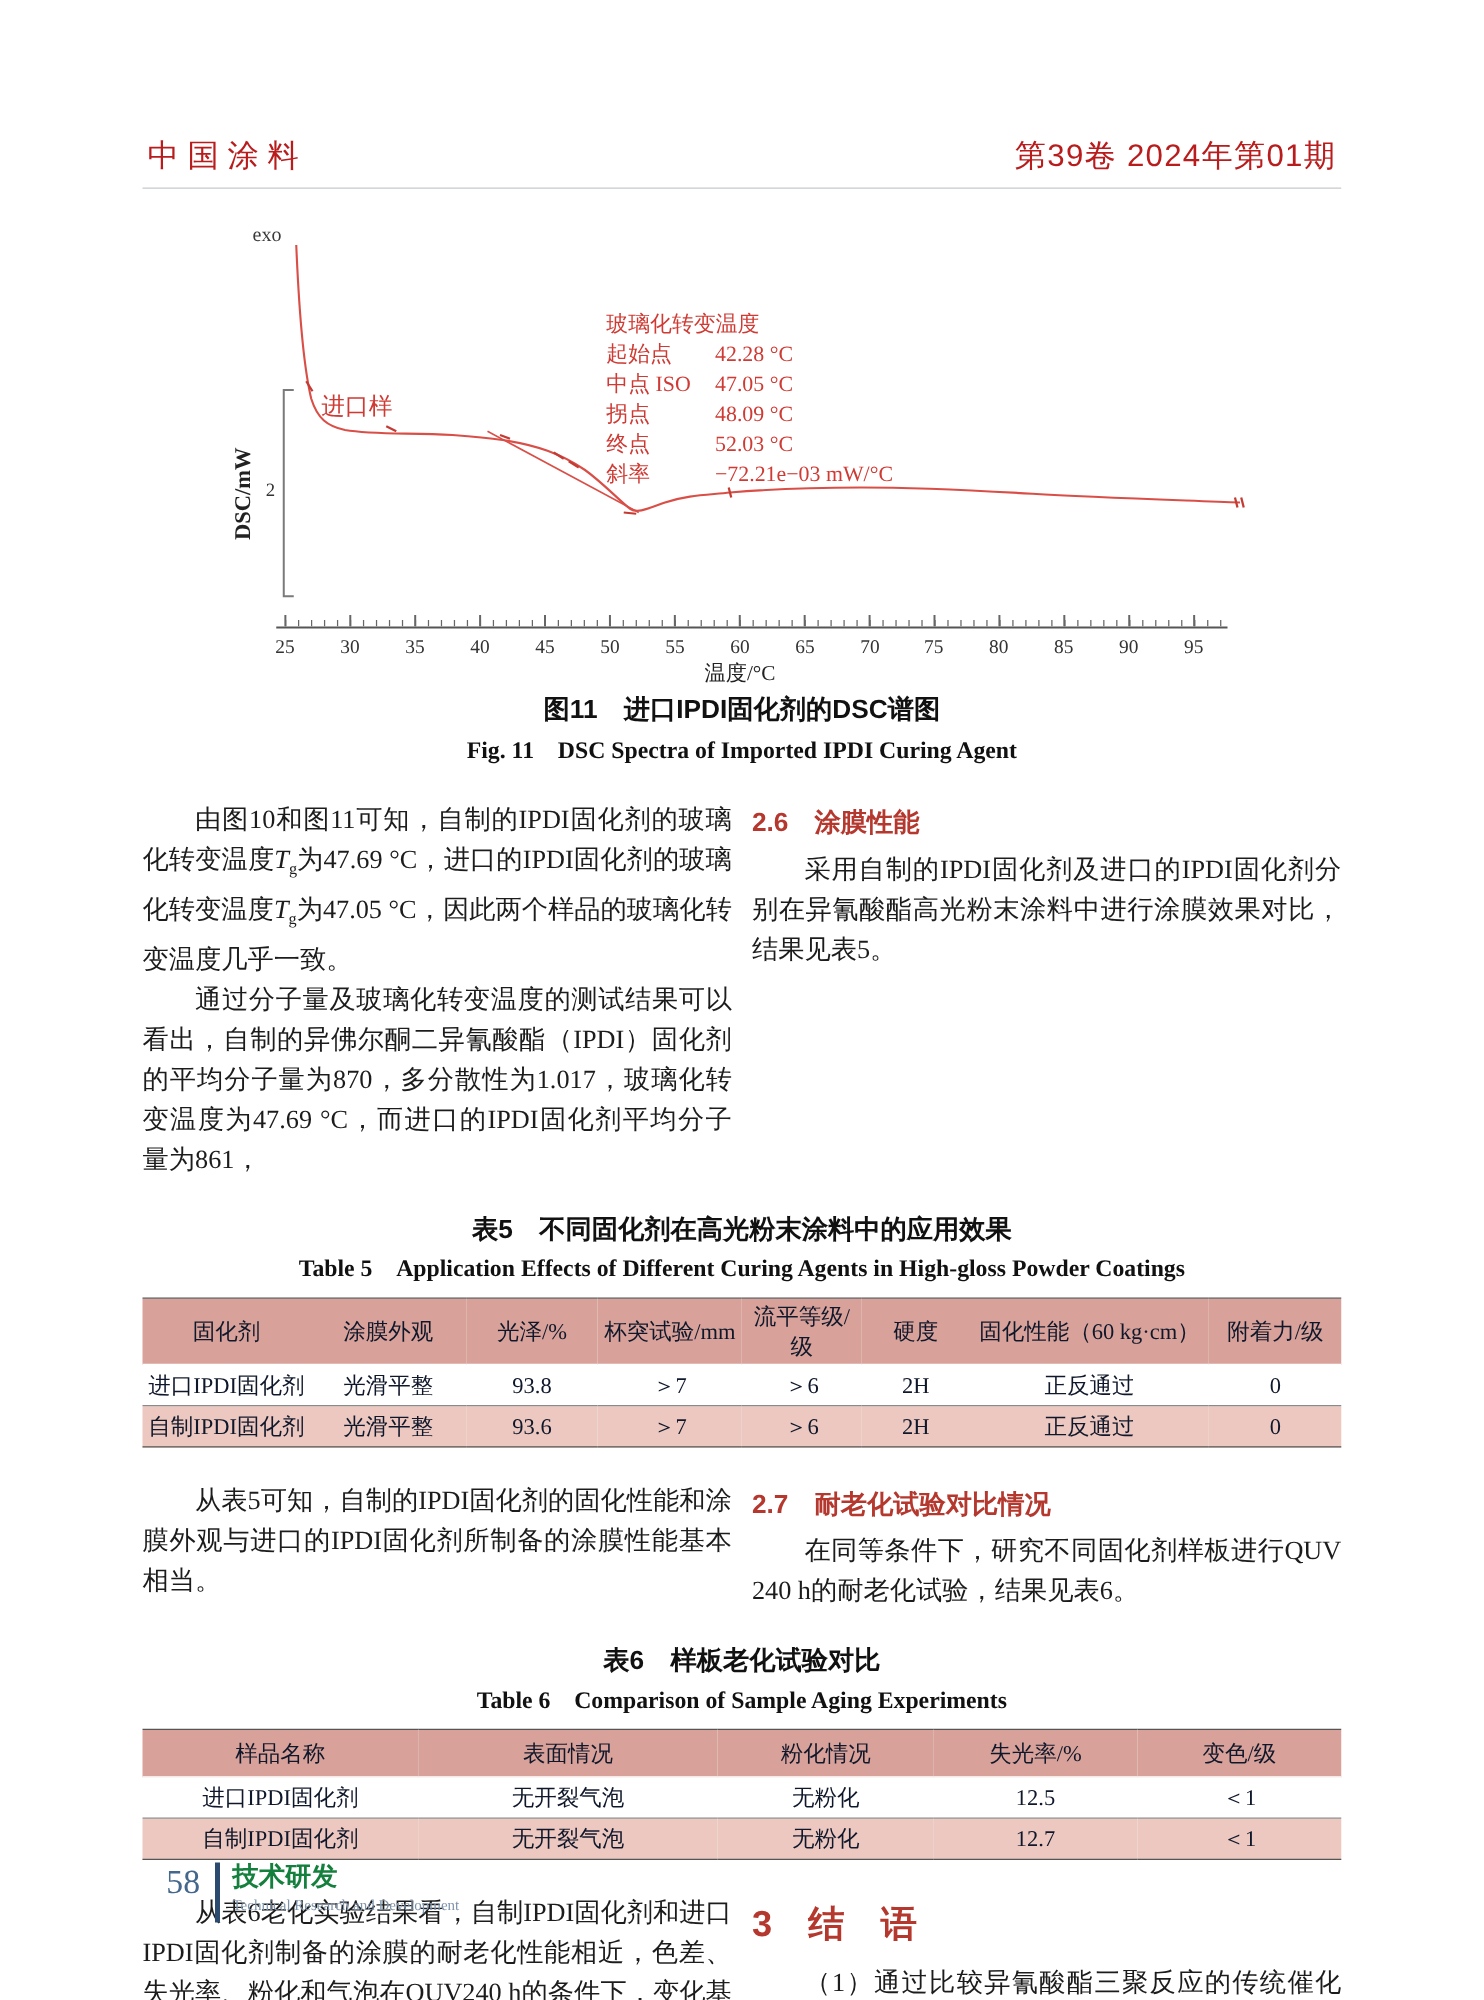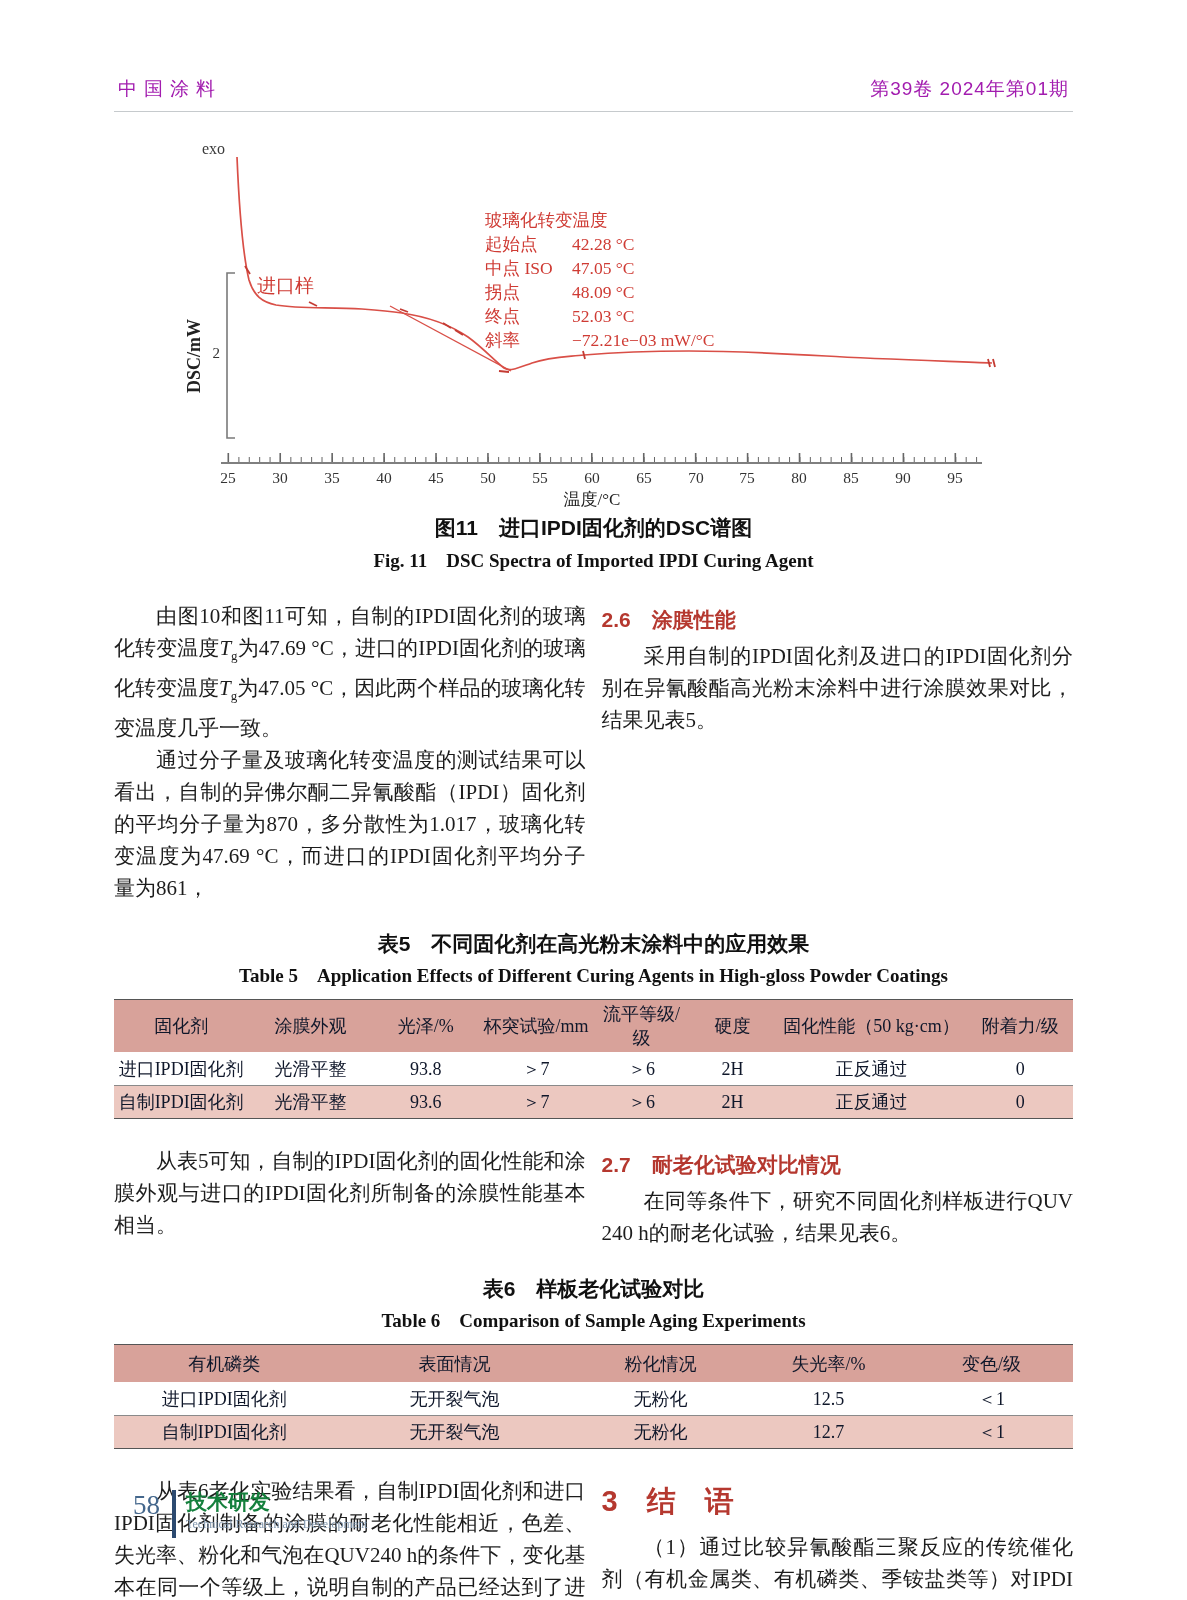--- a/index.html
+++ b/index.html
@@ -6,22 +6,22 @@
   body {
     width:1187px; height:1600px; overflow:hidden; background:#ffffff;
     font-family:"Liberation Serif","DejaVu Serif",serif; color:#1c1c1c;
     position:relative;
   }
   .content { padding:0 114px; }
 
   
   .page-header {
     display:flex; justify-content:space-between; align-items:flex-end;
-    padding:76px 4px 9px 4px; border-bottom:1.5px solid #c6cacd;
-    color:#a21caf; font-size:19px;
+    padding:108px 4px 9px 4px; border-bottom:1.5px solid #c6cacd;
+    color:#b91c1c; font-size:25px;
     font-family:"Liberation Sans","DejaVu Sans",sans-serif;
   }
   .journal-name { letter-spacing:7px; }
   .issue-info { letter-spacing:1px;text-align:right; }
 
   
   .figure-block { margin-top:18px; }
   .dsc-svg { display:block; }
   .fig-caption-zh {
     text-align:center; font-weight:bold; font-size:21px; margin-top:6px;
@@ -197,21 +197,21 @@
           <col style="width:11%">
       </colgroup>
       <thead>
         <tr>
           <th>固化剂</th>
           <th>涂膜外观</th>
           <th>光泽/%</th>
           <th>杯突试验/mm</th>
           <th>流平等级/级</th>
           <th>硬度</th>
-          <th>固化性能（50 kg·cm）</th>
+          <th>固化性能（60 kg·cm）</th>
           <th>附着力/级</th>
         </tr>
       </thead>
       <tbody>
         <tr class="row-odd">
           <td>进口IPDI固化剂</td>
           <td>光滑平整</td>
           <td>93.8</td>
           <td>＞7</td>
           <td>＞6</td>
@@ -249,21 +249,21 @@
     <table>
       <colgroup>
         <col style="width:23%">
           <col style="width:25%">
           <col style="width:18%">
           <col style="width:17%">
           <col style="width:17%">
       </colgroup>
       <thead>
         <tr>
-          <th>有机磷类</th>
+          <th>样品名称</th>
           <th>表面情况</th>
           <th>粉化情况</th>
           <th>失光率/%</th>
           <th>变色/级</th>
         </tr>
       </thead>
       <tbody>
         <tr class="row-odd">
           <td>进口IPDI固化剂</td>
           <td>无开裂气泡</td>

